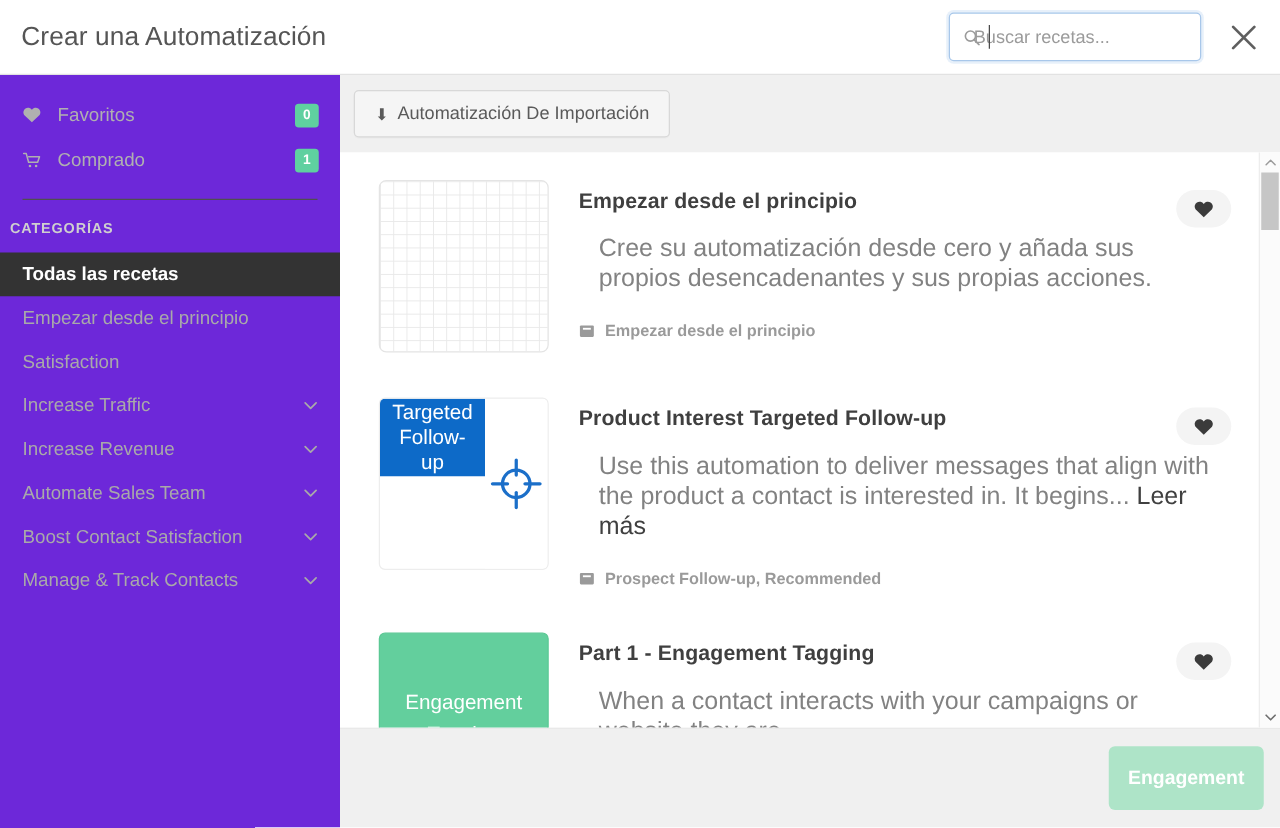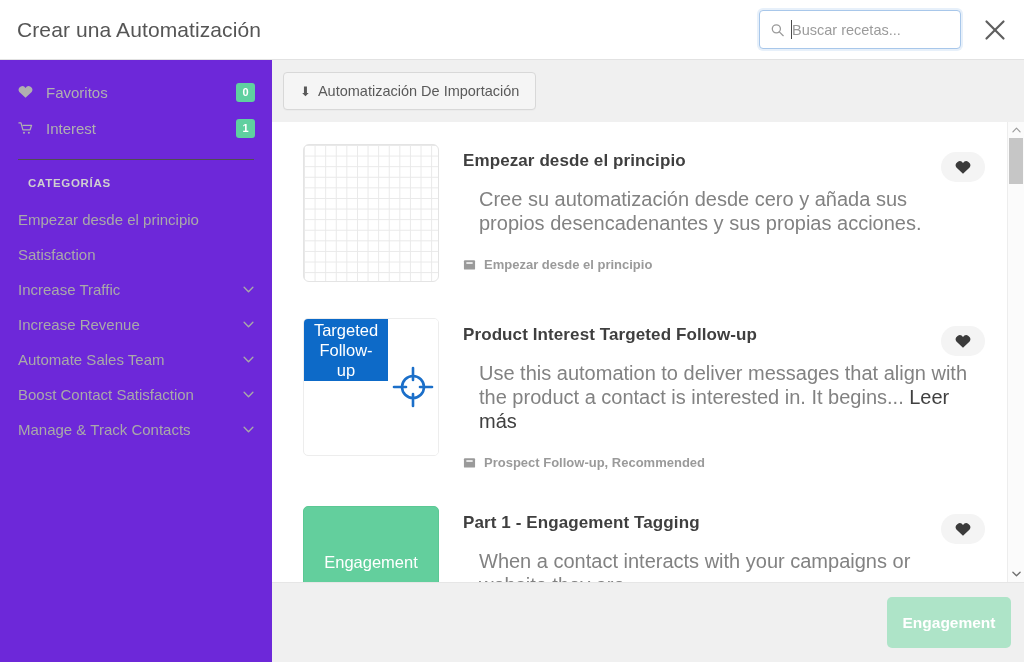--- a/index.html
+++ b/index.html
@@ -68,21 +68,21 @@
     pointer-events: none;
   }
   .search-icon svg { display: block; }
   .search-input {
     border: 0;
     outline: none;
     background: transparent;
     width: 100%;
     height: 100%;
     box-sizing: border-box;
-    padding: 0 8px 0 32px;
+    padding: 0 8px 0 19px;
     font-family: "Liberation Sans", sans-serif;
     font-size: 14.5px;
     color: #0f172a;
   }
   .search-input::placeholder {
     color: #9b9b9b;
     opacity: 1;
   }
   .caret {
     position: absolute;
@@ -155,21 +155,21 @@
   .side-divider {
     height: 1px;
     background: #4f4f4f;
     margin: 13px 18px 0 18px;
   }
   .cat-header {
     font-size: 11.5px;
     font-weight: bold;
     letter-spacing: 0.7px;
     color: #cfcfcf;
-    padding: 17px 18px 13px 28px;
+    padding: 17px 18px 13px 8px;
   }
   .cat-item {
     height: 35px;
     display: flex;
     align-items: center;
     padding: 0 18px;
     font-size: 15px;
     color: #a9a9a9;
     cursor: pointer;
   }
@@ -464,28 +464,31 @@
 
       <div class="side-top-item">
         <span class="sicon">
           <svg width="15" height="15" viewBox="0 0 16 16">
             <path d="M1 2h2.2l2 7.4h7.1" fill="none" stroke="#b0b0b0" stroke-width="1.3" stroke-linecap="round" stroke-linejoin="round"></path>
             <path d="M5.2 4.6h9.3l-1.6 4.8" fill="none" stroke="#b0b0b0" stroke-width="1.3" stroke-linecap="round" stroke-linejoin="round"></path>
             <circle cx="6.4" cy="12.6" r="1.1" fill="#b0b0b0"></circle>
             <circle cx="11.6" cy="12.6" r="1.1" fill="#b0b0b0"></circle>
           </svg>
         </span>
-        <span class="slabel">Interest</span>
+        <span class="slabel">Comprado</span>
         <span class="badge">1</span>
       </div>
 
       <div class="side-divider"></div>
 
       <div class="cat-header">CATEGORÍAS</div>
 
+      <div class="cat-item active">
+        <span class="clabel">Todas las recetas</span>
+      </div>
       <div class="cat-item">
         <span class="clabel">Empezar desde el principio</span>
       </div>
       <div class="cat-item">
         <span class="clabel">Satisfaction</span>
       </div>
       <div class="cat-item">
         <span class="clabel">Increase Traffic</span>
         <span class="chev">
           <svg width="11" height="7" viewBox="0 0 12 8">

